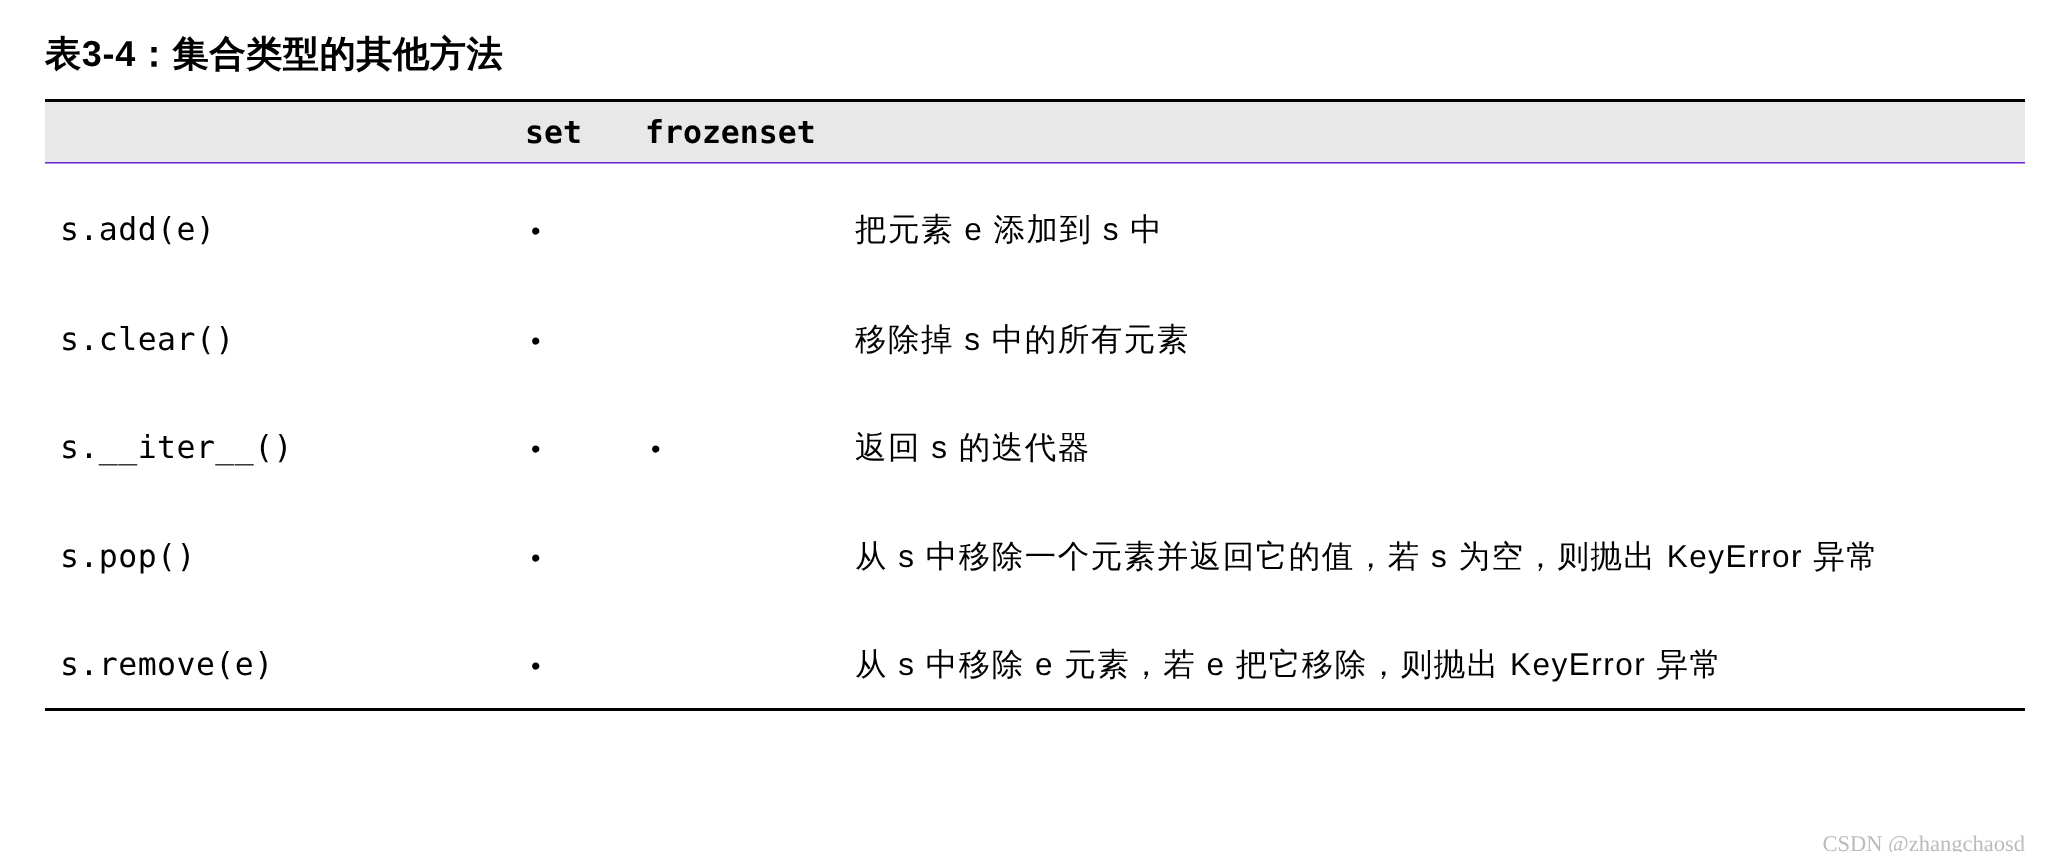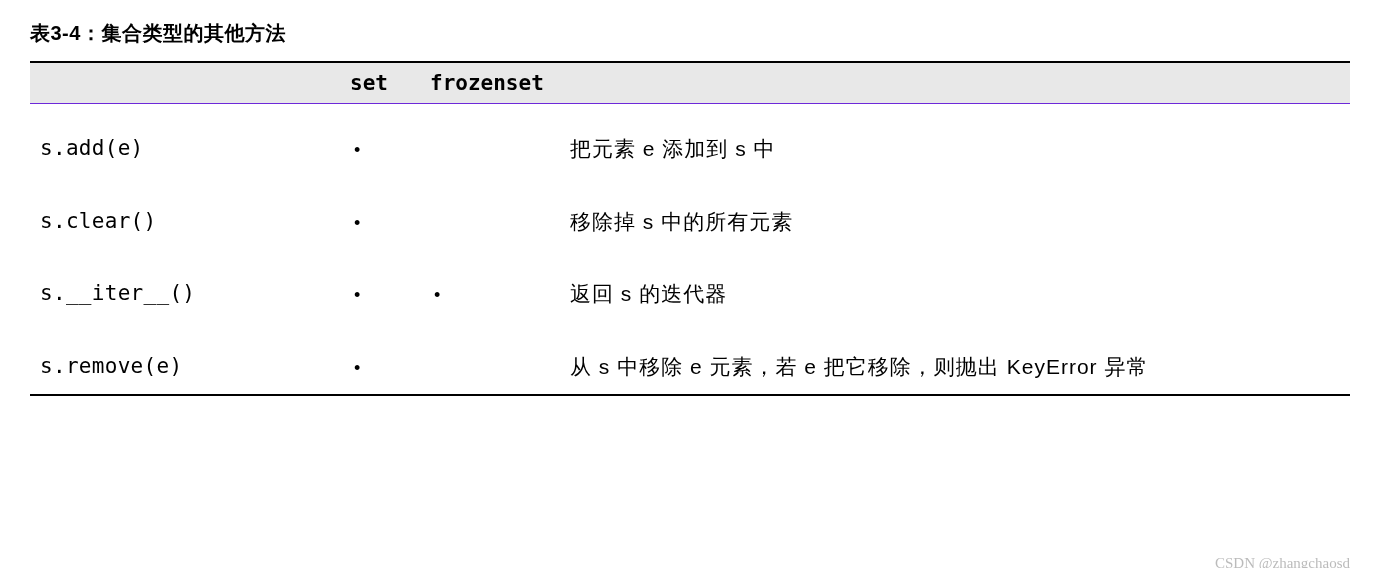--- a/index.html
+++ b/index.html
@@ -8,21 +8,21 @@
       box-sizing: border-box;
     }
     body {
       font-family: -apple-system, "PingFang SC", "Microsoft YaHei", "Hiragino Sans GB", sans-serif;
       background: #fff;
       padding: 20px 30px;
       width: 1380px;
       color: #000;
     }
     .caption {
-      font-size: 20px;
+      font-size: 24px;
       font-weight: 700;
       margin-bottom: 14px;
       letter-spacing: 0.5px;
     }
     table {
       width: 100%;
       border-collapse: collapse;
       font-size: 21px;
     }
     thead tr {
@@ -102,20 +102,26 @@
         <td class="frozenset-col"></td>
         <td class="desc">移除掉 s 中的所有元素</td>
       </tr>
       <tr>
         <td class="mono">s.__iter__()</td>
         <td class="set-col"><span class="dot">•</span></td>
         <td class="frozenset-col"><span class="dot">•</span></td>
         <td class="desc">返回 s 的迭代器</td>
       </tr>
       <tr>
+        <td class="mono">s.pop()</td>
+        <td class="set-col"><span class="dot">•</span></td>
+        <td class="frozenset-col"></td>
+        <td class="desc">从 s 中移除一个元素并返回它的值，若 s 为空，则抛出 KeyError 异常</td>
+      </tr>
+      <tr>
         <td class="mono">s.remove(e)</td>
         <td class="set-col"><span class="dot">•</span></td>
         <td class="frozenset-col"></td>
         <td class="desc">从 s 中移除 e 元素，若 e 把它移除，则抛出 KeyError 异常</td>
       </tr>
     </tbody>
 </table>
 
 <div class="watermark">CSDN @zhangchaosd</div>
 

